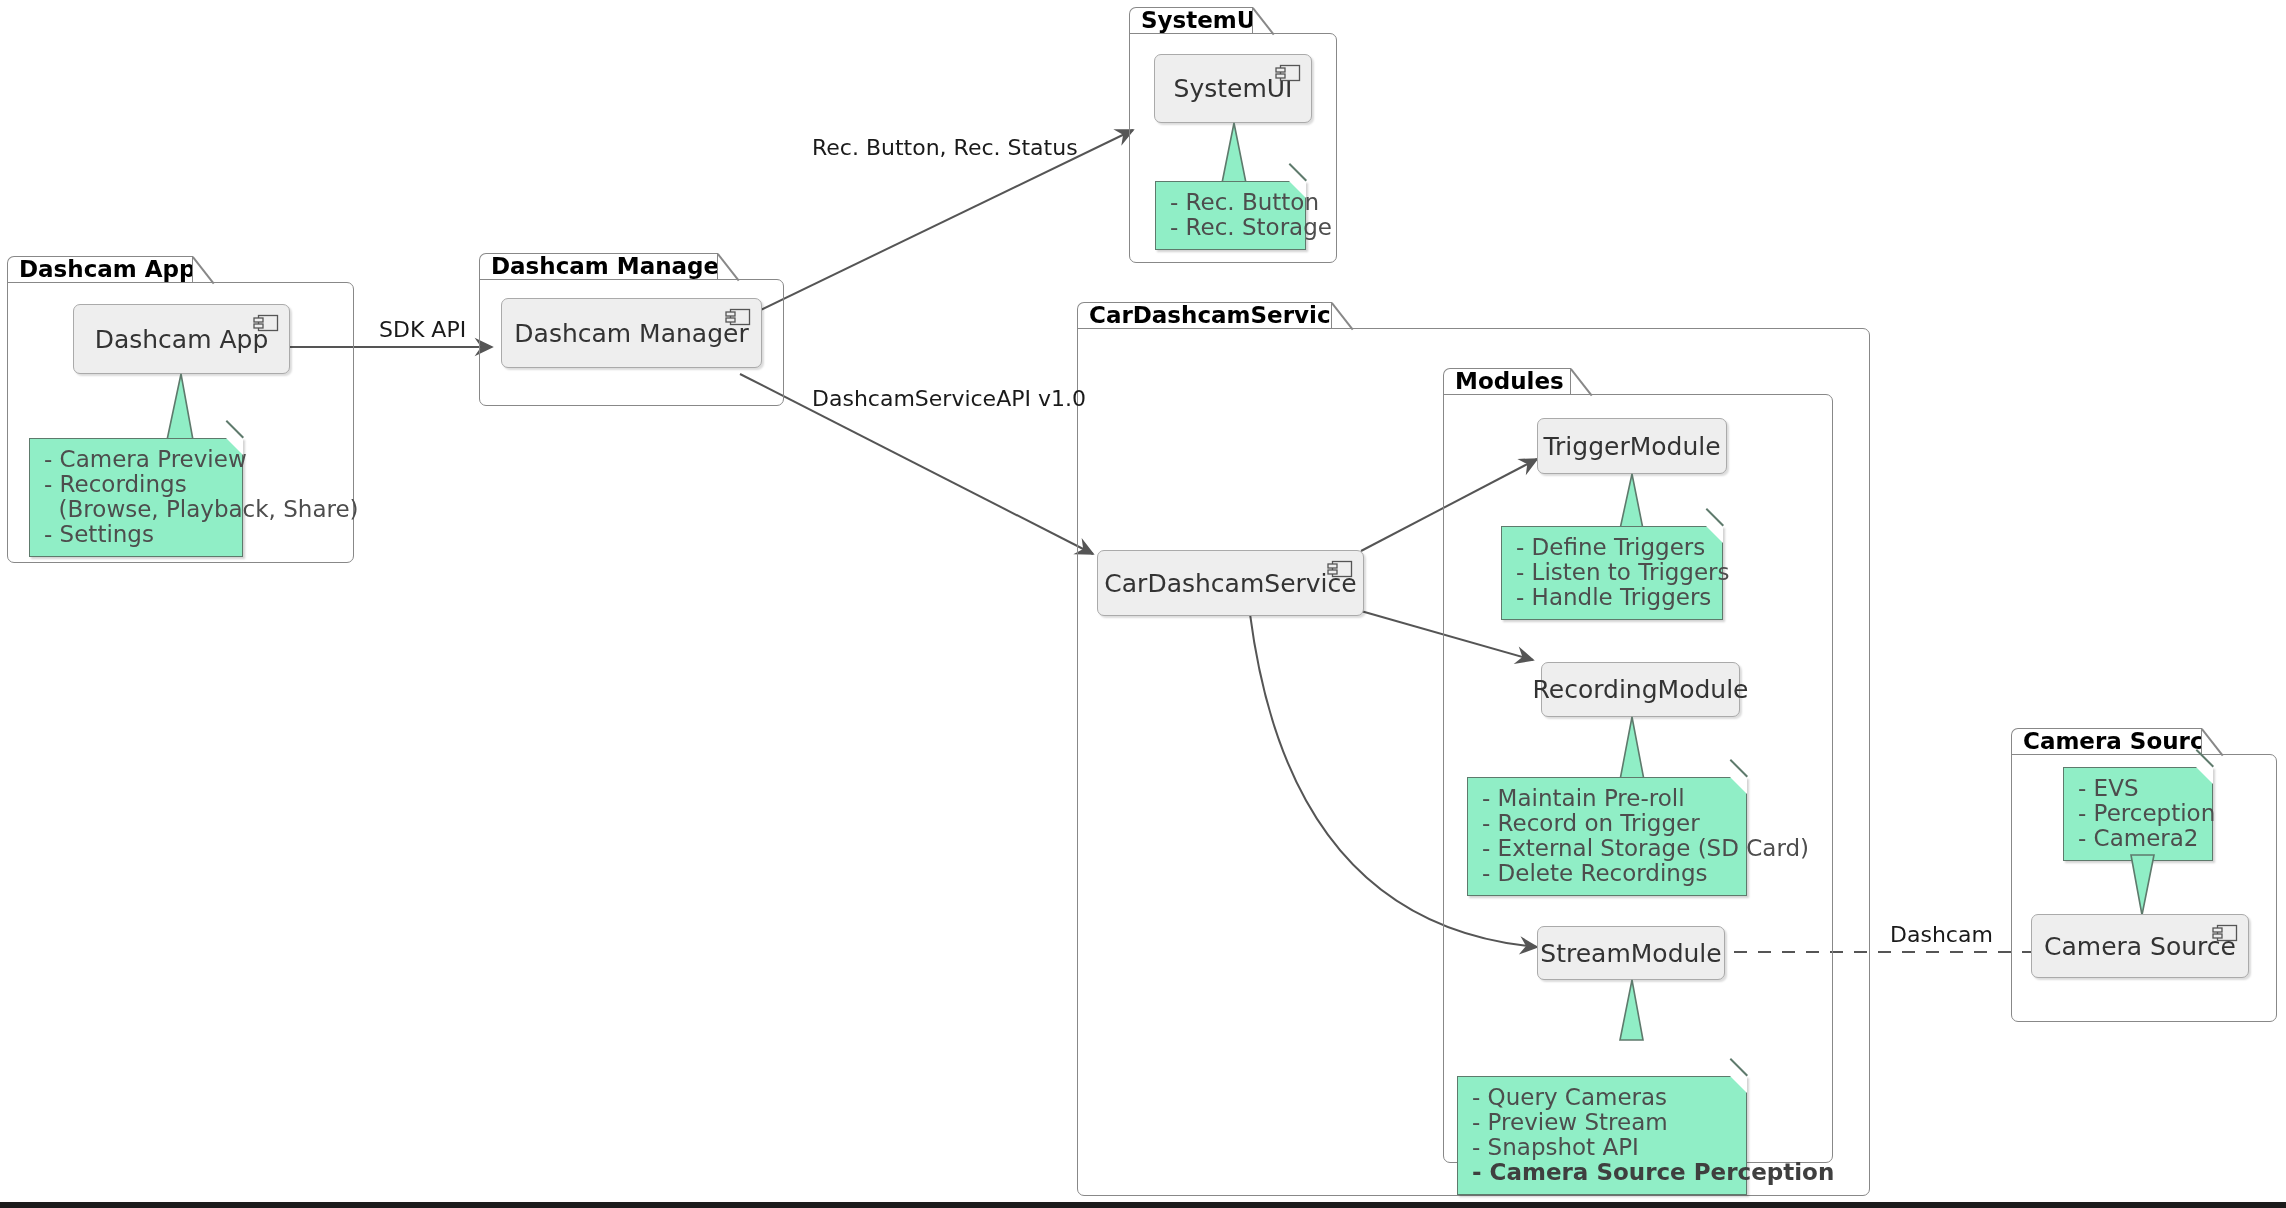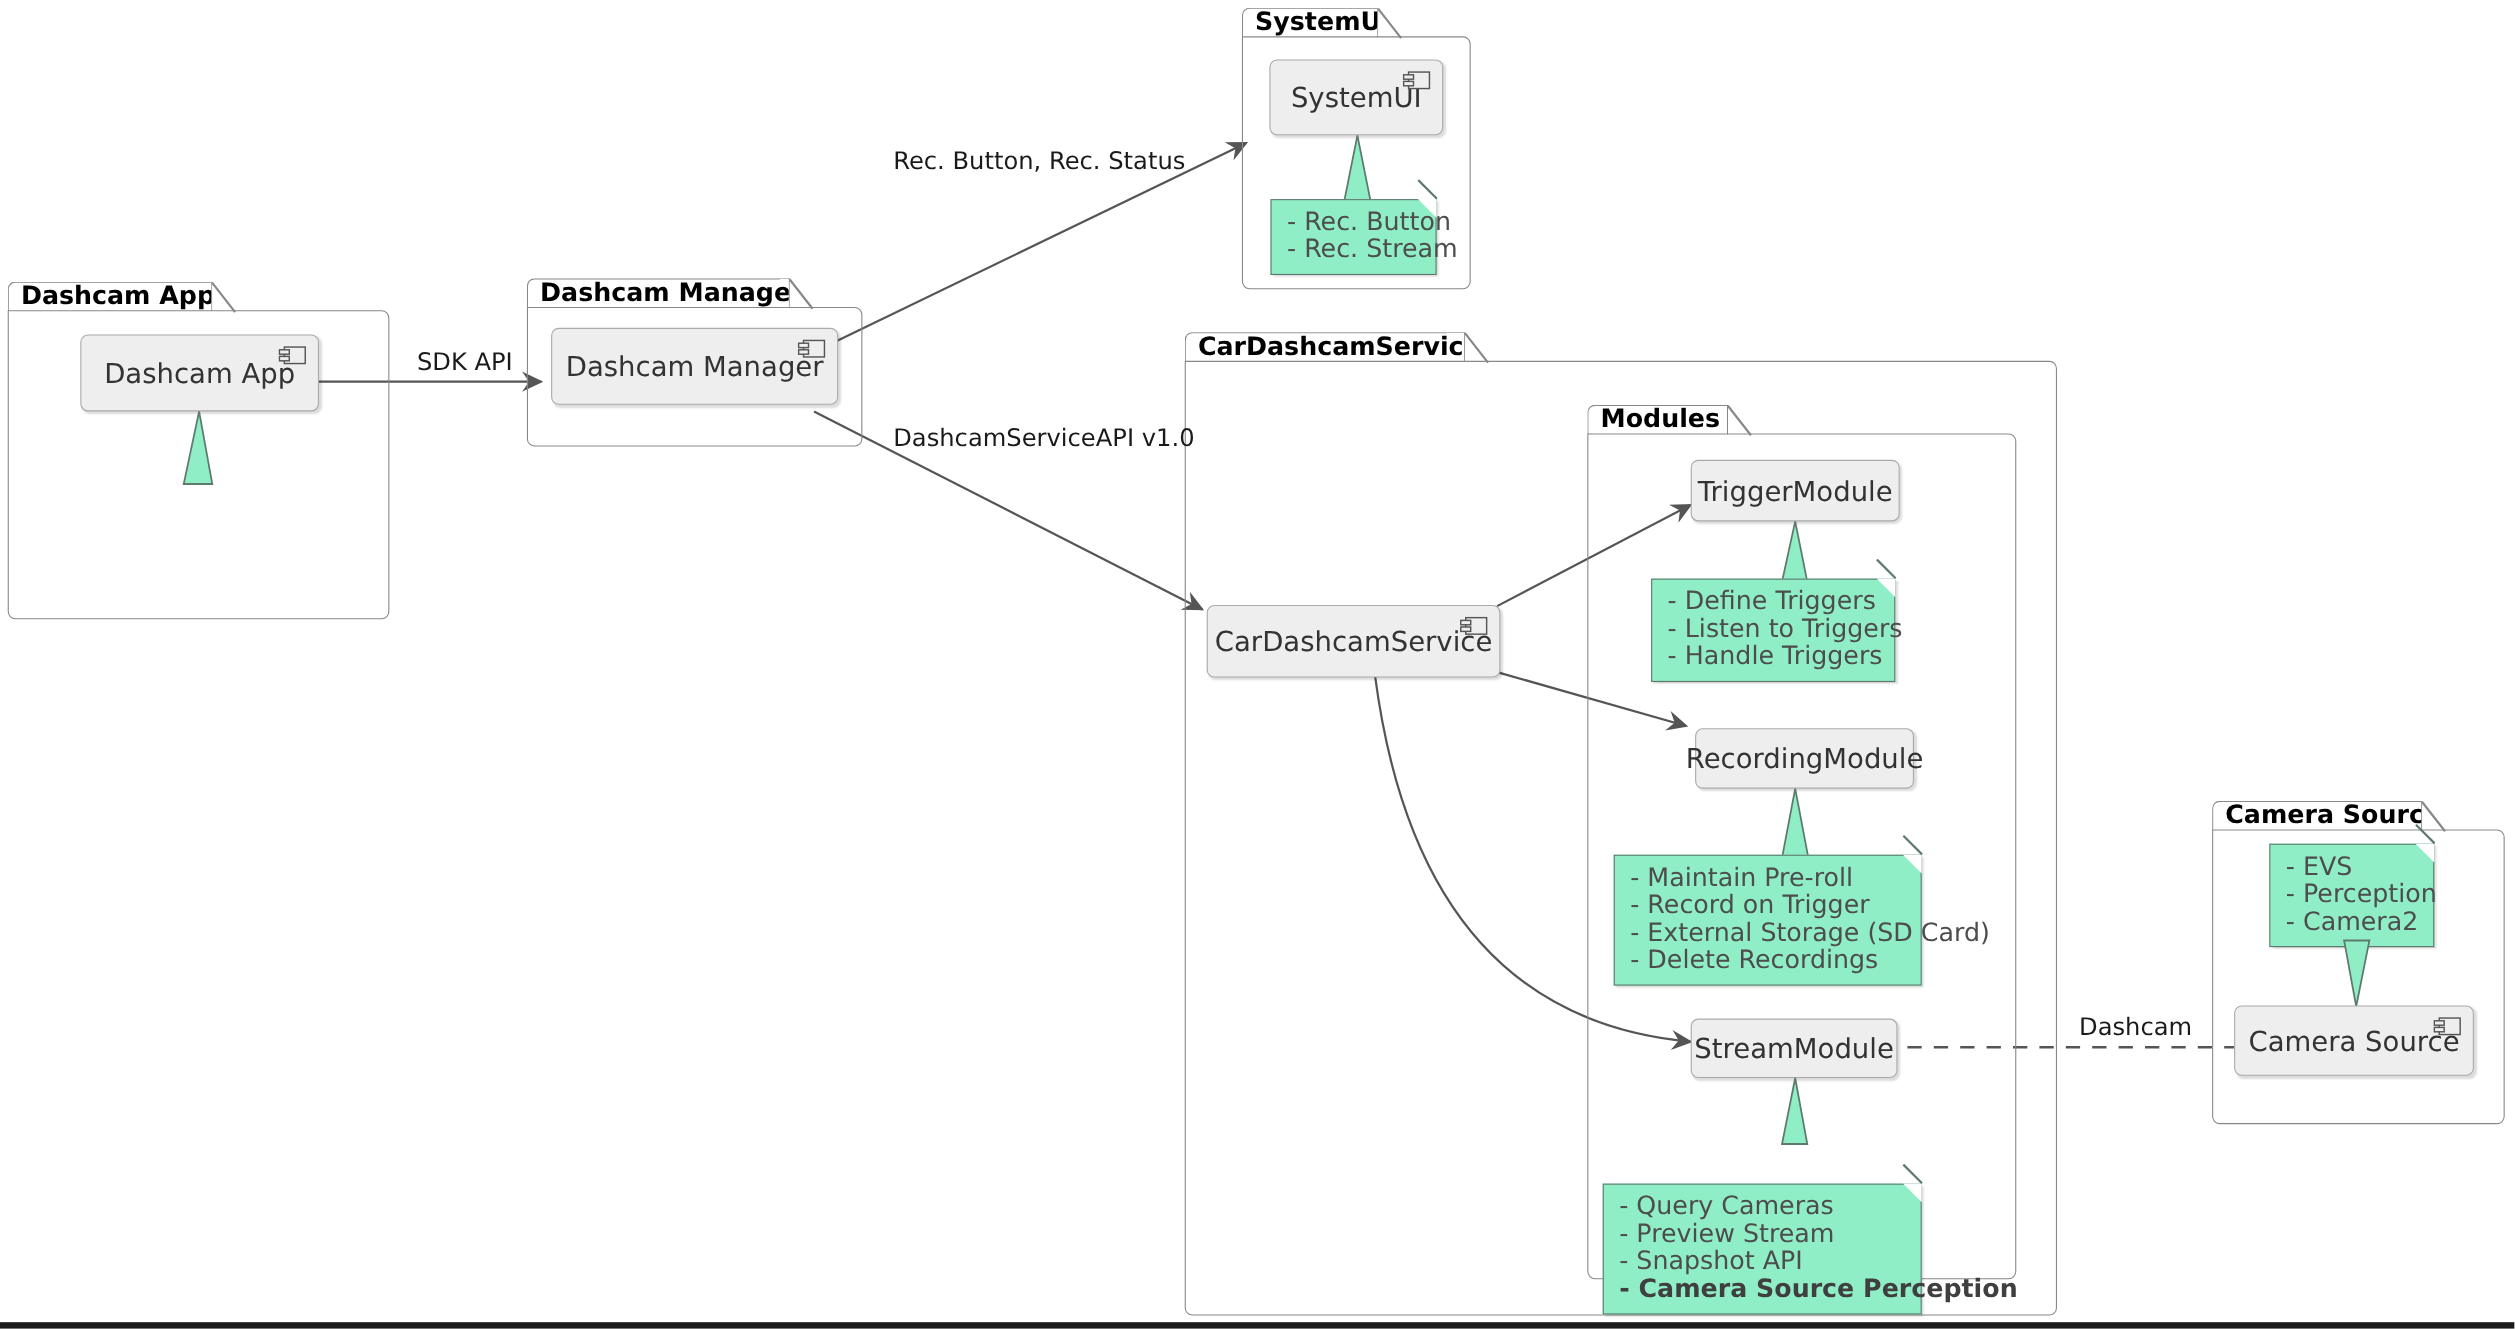--- a/index.html
+++ b/index.html
@@ -190,20 +190,28 @@
         <rect x="5.5" y="1.5" width="19" height="15" fill="#EEEEEE" stroke="#555" stroke-width="1.3"></rect>
         <rect x="1" y="4" width="9" height="4" fill="#EEEEEE" stroke="#555" stroke-width="1.3"></rect>
         <rect x="1" y="10" width="9" height="4" fill="#EEEEEE" stroke="#555" stroke-width="1.3"></rect>
       </svg>
     </div>
 
     <svg style="position:absolute; left:0; top:0; width:347px; height:307px; overflow:visible;">
       <path d="M174,118 L186,184 L160,184 Z" fill="#90EEC6" stroke="#5E7A6C" stroke-width="1.6"></path>
     </svg>
 
+    <div class="note" style="left:22px; top:182px; width:214px;">
+      <div class="note-fold"></div>
+      <div class="note-fold-line"></div>
+      <div class="note-line">- Camera Preview</div>
+      <div class="note-line">- Recordings</div>
+      <div class="note-line">  (Browse, Playback, Share)</div>
+      <div class="note-line">- Settings</div>
+    </div>
   </div>
 
   <div class="pkg" style="left:479px; top:253px; width:305px; height:153px;">
     <div class="pkg-tab" style="left:0; top:0; width:239px; height:27px;">
       <span class="pkg-tab-label">Dashcam Manager</span>
     </div>
     <div class="pkg-diag" style="left:239px; top:0px; width:34px; transform:rotate(52deg);"></div>
     <div class="pkg-body" style="left:0; top:26px; width:305px; height:127px;"></div>
 
     <div class="comp" style="left:22px; top:45px; width:261px; height:70px;">
@@ -233,21 +241,21 @@
     </div>
 
     <svg style="position:absolute; left:0; top:0; width:208px; height:256px; overflow:visible;">
       <path d="M105,116 L117,176 L93,176 Z" fill="#90EEC6" stroke="#5E7A6C" stroke-width="1.6"></path>
     </svg>
 
     <div class="note" style="left:26px; top:174px; width:151px;">
       <div class="note-fold"></div>
       <div class="note-fold-line"></div>
       <div class="note-line">- Rec. Button</div>
-      <div class="note-line">- Rec. Stream</div>
+      <div class="note-line">- Rec. Storage</div>
     </div>
   </div>
 
   <div class="pkg" style="left:1077px; top:302px; width:793px; height:894px;">
     <div class="pkg-tab" style="left:0; top:0; width:255px; height:27px;">
       <span class="pkg-tab-label">CarDashcamService</span>
     </div>
     <div class="pkg-diag" style="left:255px; top:0px; width:34px; transform:rotate(52deg);"></div>
     <div class="pkg-body" style="left:0; top:26px; width:793px; height:868px;"></div>
 

